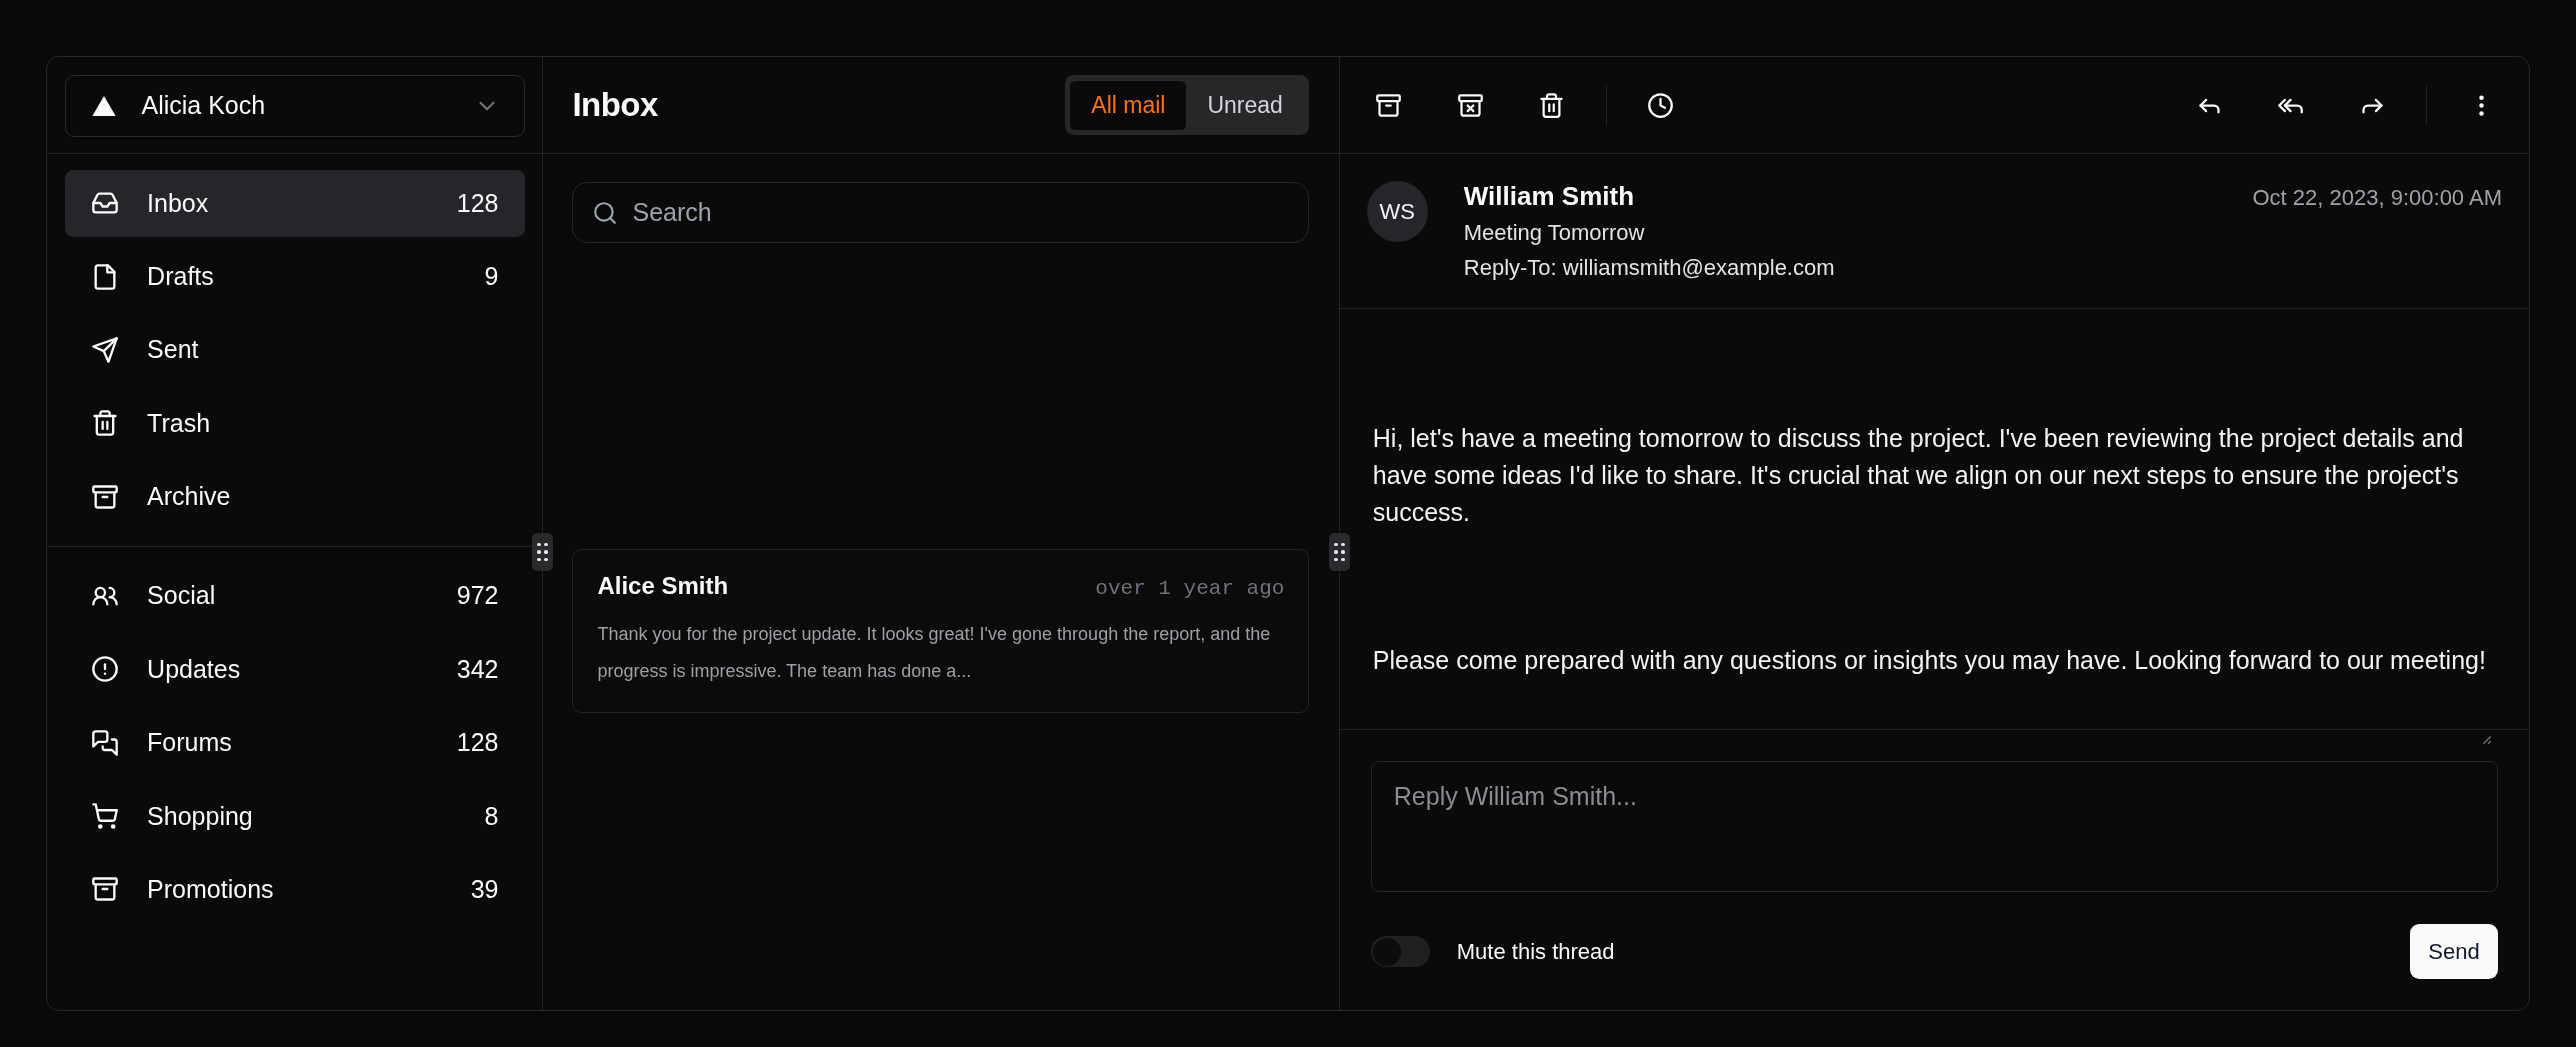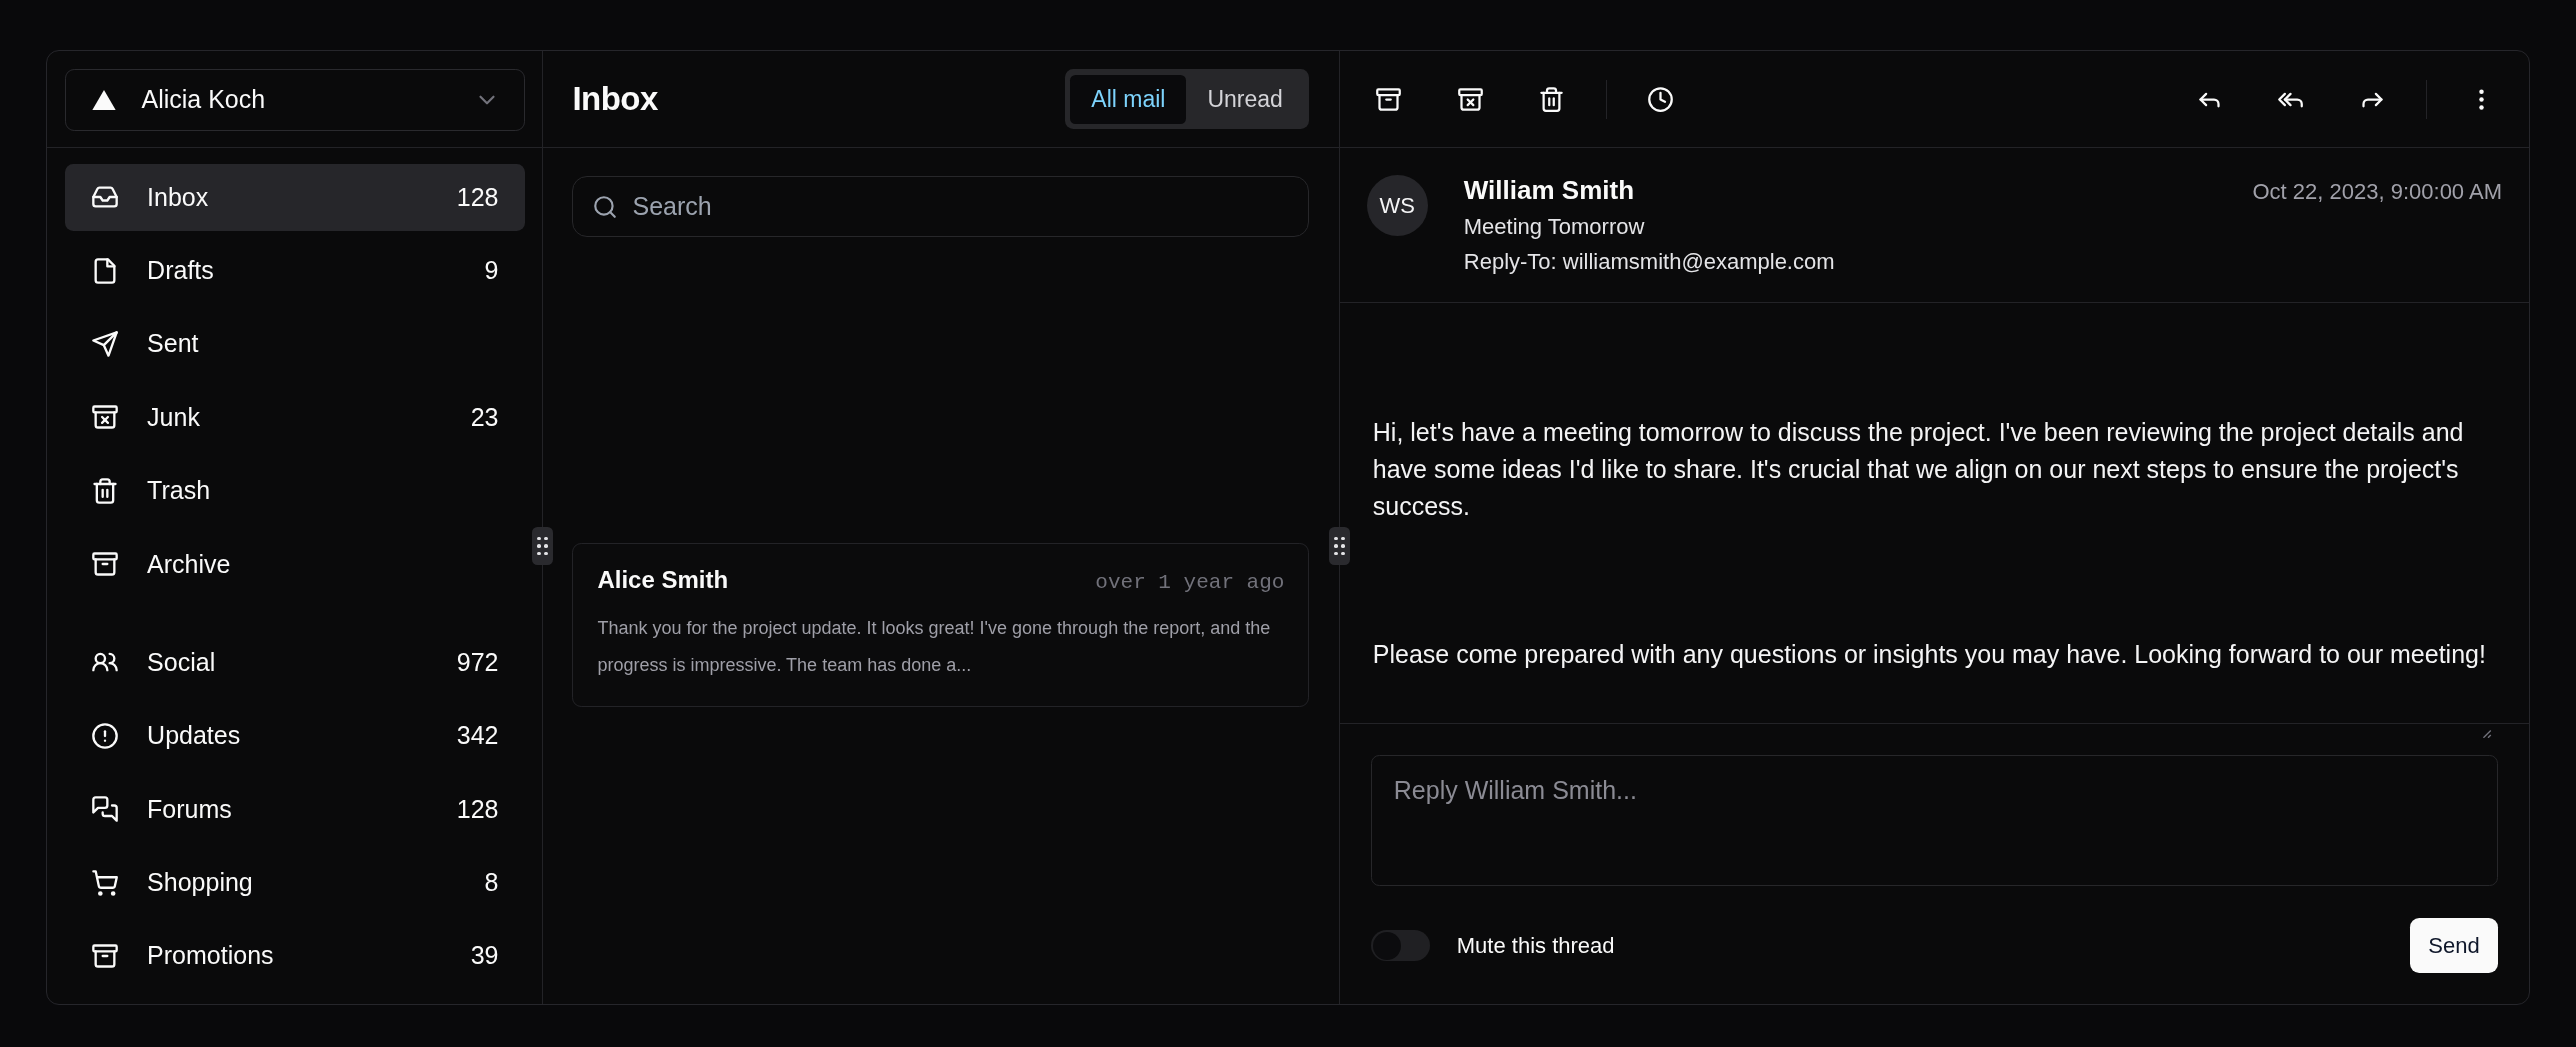--- a/index.html
+++ b/index.html
@@ -1,19 +1,19 @@
 <!DOCTYPE html>
 <html style="font-size:14.7px"><head>
 <meta charset="utf-8">
 <style>
   * { margin:0; padding:0; box-sizing:border-box; }
   html,body { width:2576px; height:1047px; background:#09090b; overflow:hidden;
               font-family:"Liberation Sans","DejaVu Sans",sans-serif; color:#fafafa; }
 
-  .app { position:absolute; left:46px; top:50px; width:2484px; height:955px;
+  .app { position:absolute; left:46px; top:56px; width:2484px; height:955px;
          background:#0a0a0b; border:0.9px solid #26262b; border-radius:13px;
          display:flex; overflow:hidden; }
 
   
   .v-divider { width:0.9px; background:#232327; position:relative; flex:none; }
   .grip { position:absolute; left:-10px; top:476px; width:21px; height:38px;
           background:#2a2a2e; border-radius:5.5px; display:grid;
           grid-template-columns:3.7px 3.7px; grid-template-rows:3.7px 3.7px 3.7px;
           gap:3.7px; place-content:center; cursor:col-resize; }
   .grip i { width:3.7px; height:3.7px; border-radius:50%; background:#e4e4e7; }
@@ -41,21 +41,21 @@
   
   .list-panel { width:796px; flex:none; display:flex; flex-direction:column; }
   .list-header { height:97px; flex:none; border-bottom:0.9px solid #232327;
                  display:flex; align-items:center; padding:0 29.5px; }
   .list-title { font-size:33px; font-weight:700; letter-spacing:-0.5px; }
   .tabs { margin-left:auto; background:#27272a; border-radius:8.3px; padding:5.5px;
           display:flex; align-items:center; }
   .tab { border:none; background:transparent; color:#d4d4d8; font-size:23px;
          font-weight:500; padding:11px 21px; border-radius:5.5px; cursor:pointer;
          font-family:inherit; }
-  .tab.active { background:#0a0a0c; color:#7dd3fc; }
+  .tab.active { background:#0a0a0c; color:#f97316; }
 
   .search-wrap { padding:28px 29.5px 0 29.5px; flex:none; }
   .search-box { height:61px; border:0.9px solid #27272a; border-radius:15px;
                 display:flex; align-items:center; padding:0 18.4px; }
   .search-box svg { width:26px; height:26px; flex:none; }
   .search-box input { flex:1; border:none; outline:none; background:transparent;
                       font-size:25px; color:#fafafa; margin-left:14.7px;
                       font-family:inherit; }
   .search-box input::placeholder { color:#9ca3af; }
 
@@ -150,30 +150,20 @@
         <span class="nav-label">Drafts</span>
         <span class="nav-count">9</span>
       </div>
       <div class="nav-item">
         <svg viewBox="0 0 24 24" fill="none" stroke="#fafafa" stroke-width="2" stroke-linecap="round" stroke-linejoin="round">
             <path d="m22 2-7 20-4-9-9-4Z"></path>
             <path d="M22 2 11 13"></path>
           </svg>
         <span class="nav-label">Sent</span>
         <span class="nav-count"></span>
-      </div>
-      <div class="nav-item">
-        <svg viewBox="0 0 24 24" fill="none" stroke="#fafafa" stroke-width="2" stroke-linecap="round" stroke-linejoin="round">
-            <rect width="20" height="5" x="2" y="3" rx="1"></rect>
-            <path d="M4 8v11a2 2 0 0 0 2 2h12a2 2 0 0 0 2-2V8"></path>
-            <path d="m9.5 17 5-5"></path>
-            <path d="m9.5 12 5 5"></path>
-          </svg>
-        <span class="nav-label">Junk</span>
-        <span class="nav-count">23</span>
       </div>
       <div class="nav-item">
         <svg viewBox="0 0 24 24" fill="none" stroke="#fafafa" stroke-width="2" stroke-linecap="round" stroke-linejoin="round">
             <path d="M3 6h18"></path>
             <path d="M19 6v14a2 2 0 0 1-2 2H7a2 2 0 0 1-2-2V6"></path>
             <path d="M8 6V4a2 2 0 0 1 2-2h4a2 2 0 0 1 2 2v2"></path>
             <line x1="10" x2="10" y1="11" y2="17"></line>
             <line x1="14" x2="14" y1="11" y2="17"></line>
           </svg>
         <span class="nav-label">Trash</span>

